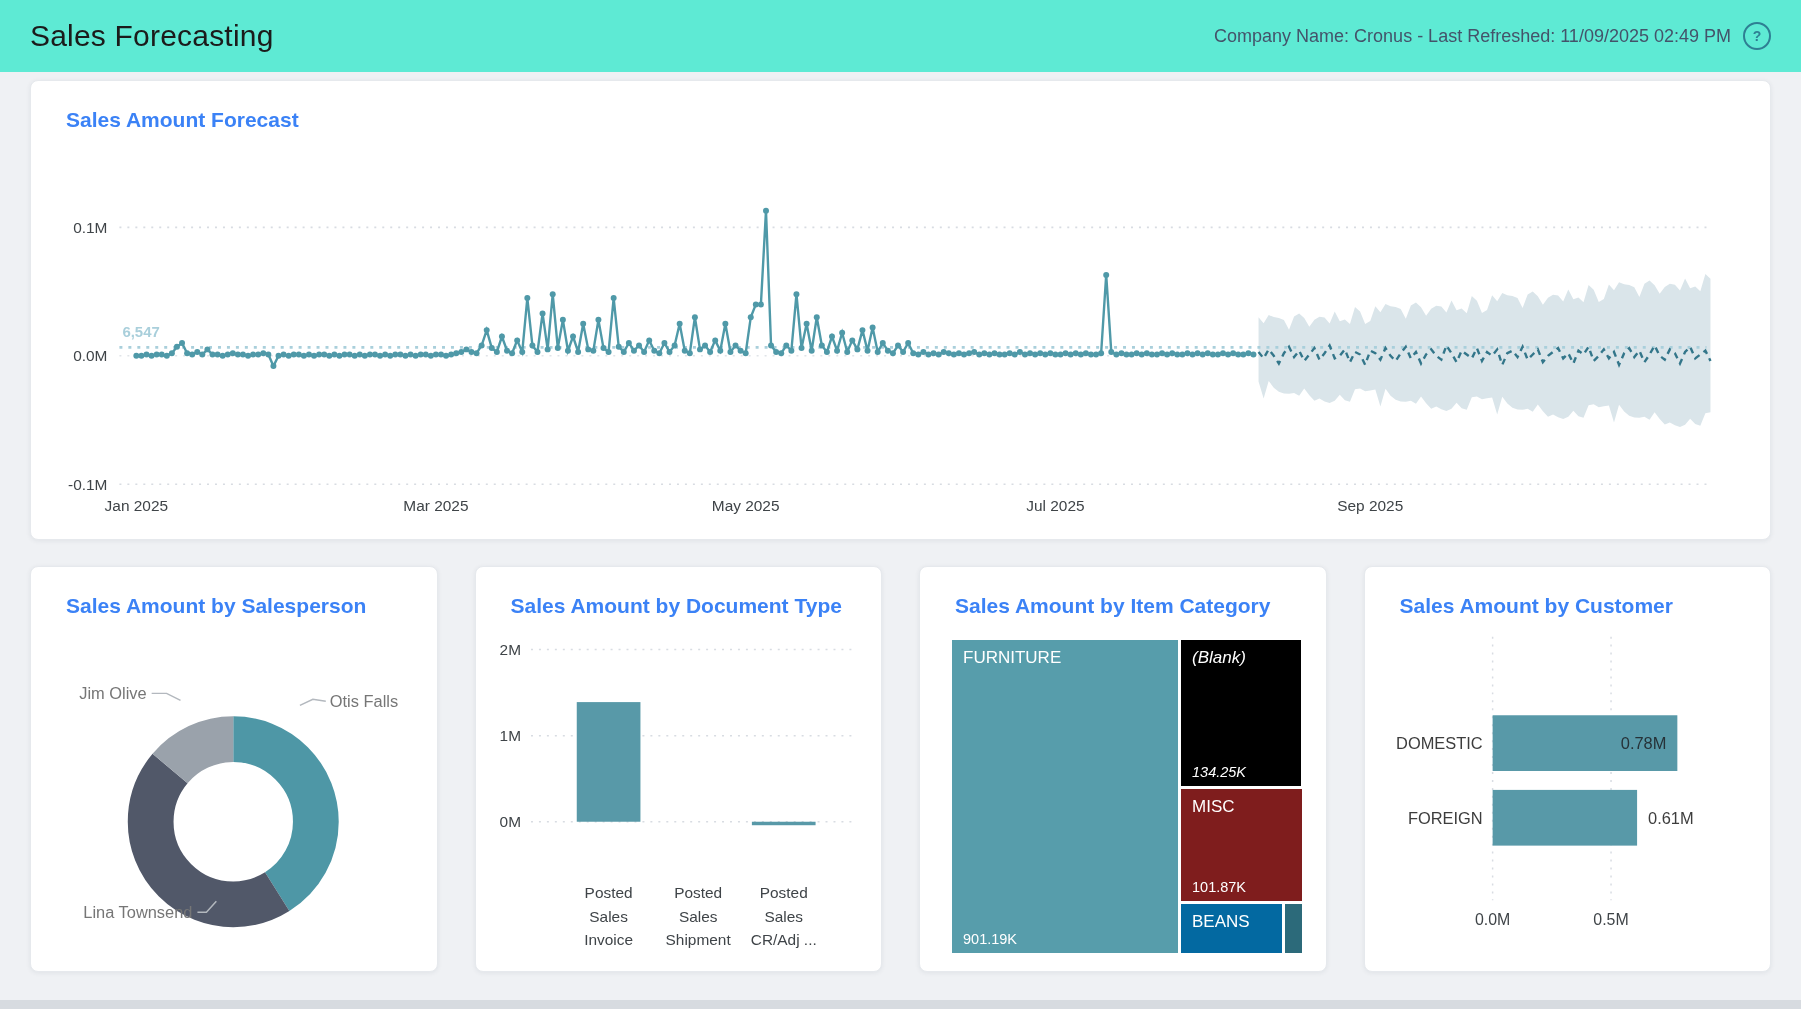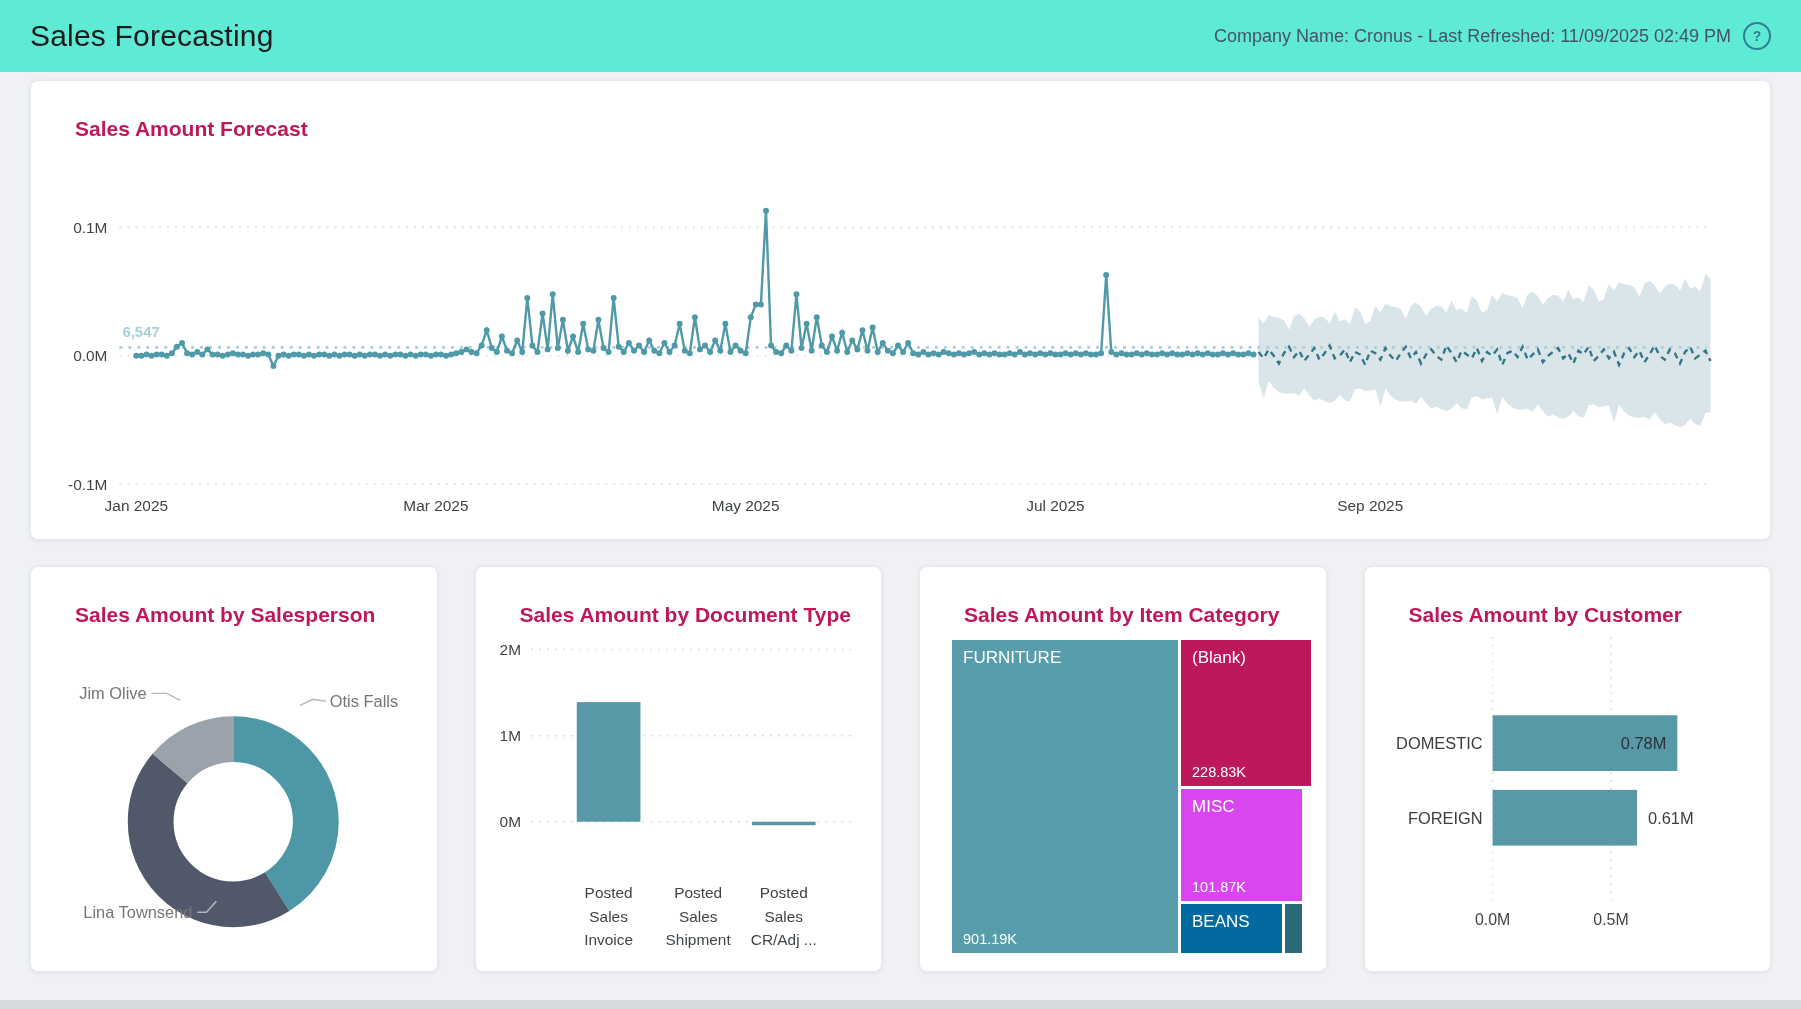--- a/index.html
+++ b/index.html
@@ -4,21 +4,21 @@
 <style>
   html,body{margin:0;padding:0;background:#eff1f4;font-family:"Liberation Sans",sans-serif;}
   body{width:1801px;height:1009px;position:relative;overflow:hidden;}
   .topbar{height:72px;background:#5eead4;display:flex;align-items:center;justify-content:space-between;padding:0 30px;box-sizing:border-box;}
   .page-title{font-size:30px;font-weight:400;color:#1b1b1b;letter-spacing:.2px;}
   .topbar-right{display:flex;align-items:center;gap:12px;}
   .meta-text{font-size:18px;color:#44536a;}
   .help-btn{width:24px;height:24px;border-radius:50%;border:2px solid #2e7f93;color:#2e7f93;font-size:14px;font-weight:700;display:flex;align-items:center;justify-content:center;cursor:pointer;background:transparent;}
   .card{background:#ffffff;border:1px solid #e6e9ed;border-radius:8px;box-shadow:0 1px 5px rgba(30,40,60,.07);position:relative;box-sizing:border-box;}
   .main-card{margin:8px 30px 0 30px;height:460px;}
-  .card h2{margin:16px;position:absolute;left:28px;top:20px;font-size:21px;font-weight:700;color:#be185d;z-index:2;}
+  .card h2{margin:7px;position:absolute;left:28px;top:20px;font-size:21px;font-weight:700;color:#3b82f6;z-index:2;}
   .cards-row{display:grid;grid-template-columns:repeat(4,1fr);gap:37px;margin:26px 30px 0 30px;text-align:center;}
   .cards-row .card{height:406px;}
   svg.plot{position:absolute;inset:0;width:100%;height:100%;}
   .treemap-wrap{position:absolute;left:32px;top:73px;width:350px;height:313px;}
   .tm-tile{position:absolute;box-sizing:border-box;color:#fff;overflow:hidden;}
   .tm-label{position:absolute;left:11px;top:8px;font-size:17px;}
   .tm-value{position:absolute;left:11px;bottom:6px;font-size:14.5px;}
   .bottom-strip{position:absolute;left:0;bottom:0;width:100%;height:9px;background:#d7dbe0;}
   text{font-family:"Liberation Sans",sans-serif;}
 </style>
@@ -313,25 +313,25 @@
         <text x="309" y="380" text-anchor="middle" font-size="15.5" fill="#3f4448">CR/Adj ...</text>
       </svg>
   </section>
   <section class="card">
     <h2>Sales Amount by Item Category</h2>
     <div class="treemap-wrap" id="treemap">
         <div class="tm-tile" style="left: 0px; top: 0px; width: 226px; height: 313px; background: rgb(87, 157, 171);">
           <span class="tm-label">FURNITURE</span>
           <span class="tm-value">901.19K</span>
         </div>
-        <div class="tm-tile" style="left: 229px; top: 0px; width: 130px; height: 146px; background: #be185d;">
+        <div class="tm-tile" style="left: 229px; top: 0px; width: 120px; height: 146px; background: #000000; font-style: italic;">
           <span class="tm-label">(Blank)</span>
-          <span class="tm-value">228.83K</span>
+          <span class="tm-value">134.25K</span>
         </div>
-        <div class="tm-tile" style="left: 229px; top: 149px; width: 121px; height: 112px; background: #d946ef;">
+        <div class="tm-tile" style="left: 229px; top: 149px; width: 121px; height: 112px; background: #7f1d1d;">
           <span class="tm-label">MISC</span>
           <span class="tm-value">101.87K</span>
         </div>
         <div class="tm-tile" style="left: 229px; top: 264px; width: 101px; height: 49px; background: #0369a1;">
           <span class="tm-label">BEANS</span>
         </div>
         <div class="tm-tile" style="left: 333px; top: 264px; width: 17px; height: 49px; background: rgb(44, 106, 122);"></div>
       </div>
   </section>
   <section class="card">

